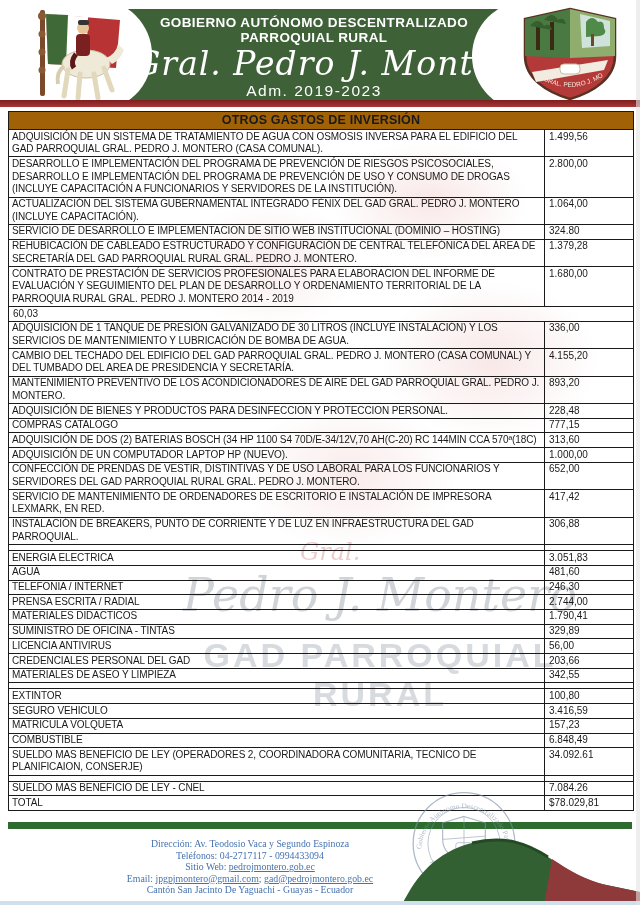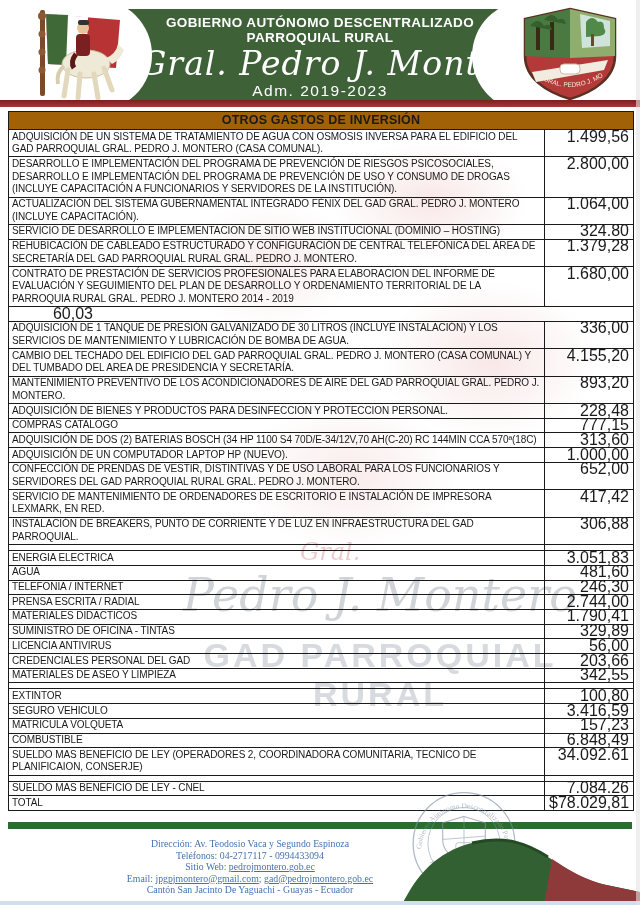--- a/index.html
+++ b/index.html
@@ -4,21 +4,21 @@
 <style>
   html,body{margin:0;padding:0;background:#e8e8e8;}
   .page{position:relative;width:640px;height:905px;background:#ffffff;overflow:hidden;
         font-family:"Liberation Sans",sans-serif;color:#1a1a1a;}
   
   .banner{position:absolute;left:105px;top:9px;width:415px;height:92px;
           background:#3e6138;border-radius:24px;}
   .cutout{position:absolute;background:#ffffff;border-radius:50%;}
   .cutout.left{left:-65px;top:-10px;width:112px;height:112px;}
   .cutout.right{right:-62px;top:-8px;width:110px;height:110px;}
-  .banner-text{position:absolute;left:35px;top:6px;width:360px;text-align:center;color:#ffffff;}
+  .banner-text{position:absolute;left:29px;top:6px;width:360px;text-align:center;color:#ffffff;}
   .h-line{font-size:13.5px;font-weight:bold;letter-spacing:.4px;line-height:15px;}
   .h-script{font-family:"DejaVu Serif",serif;font-style:italic;font-size:33px;line-height:36px;
             letter-spacing:1px;margin-top:1px;white-space:nowrap;}
   .h-adm{font-size:15.5px;letter-spacing:1.5px;line-height:17px;}
   .emblem-left{position:absolute;left:28px;top:6px;}
   .emblem-right{position:absolute;left:520px;top:6px;}
   .red-rule{position:absolute;left:0;top:100px;width:640px;height:7px;
             background:linear-gradient(#7d1f1f,#a83636);}
   
   .wm{position:absolute;pointer-events:none;}
@@ -29,21 +29,21 @@
                  font-style:italic;font-size:46px;color:rgba(170,175,182,.55);white-space:nowrap;}
   .wm-caps{left:150px;top:636px;width:460px;text-align:center;font-size:34px;font-weight:bold;
            letter-spacing:3px;color:rgba(175,182,190,.5);}
   
   .xtable{position:absolute;left:8px;top:111px;width:624px;border:1.4px solid #1a1a1a;background:transparent;}
   .t-title{background:#a16207;text-align:center;font-weight:bold;font-size:12.5px;
            line-height:15px;padding:1px 0;letter-spacing:.2px;}
   .t-row{display:flex;border-top:1px solid #1a1a1a;}
   .t-row .c-desc{flex:1;padding:.5px 3px;font-size:10px;line-height:12.7px;letter-spacing:-.1px;
                  border-right:1px solid #1a1a1a;}
-  .t-row .c-amt{width:80px;padding:.5px 4px;font-size:16px;line-height:12.7px;text-align:right;}
+  .t-row .c-amt{width:80px;padding:.5px 4px;font-size:10px;line-height:12.7px;}
   .t-row.spacer{height:5px;}
   
   .green-rule{position:absolute;left:8px;top:822px;width:624px;height:7px;background:#2e6b2e;}
   .footer{position:absolute;left:45px;top:838px;width:410px;text-align:center;
           font-family:"Liberation Serif",serif;font-size:9.8px;line-height:11.6px;color:#4472b0;}
   .footer a{color:#4472b0;text-decoration:underline;cursor:pointer;}
   .stamp{position:absolute;left:398px;top:782px;opacity:.62;}
   .flag-svg{position:absolute;left:402px;top:828px;}
   .bottom-edge{position:absolute;left:0;top:901px;width:640px;height:4px;background:#cfe0ec;}
   .right-edge{position:absolute;left:636px;top:0;width:4px;height:905px;background:#e2e2e2;opacity:.6;}

